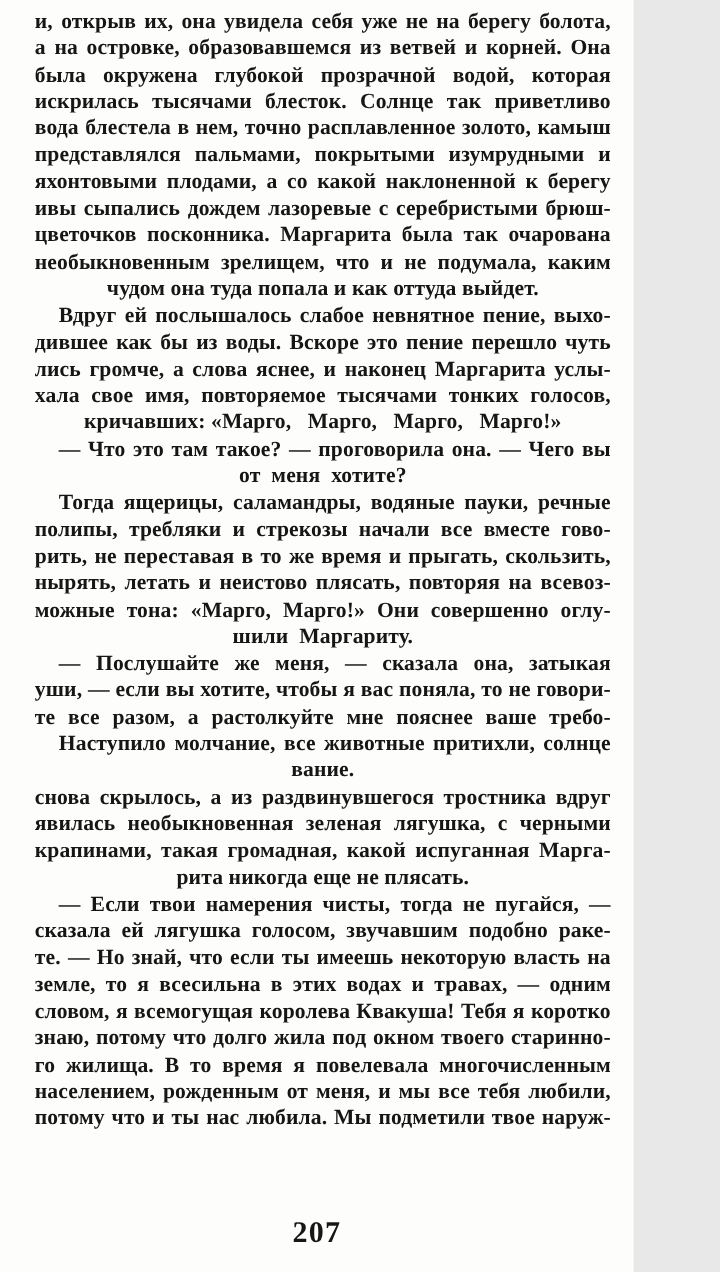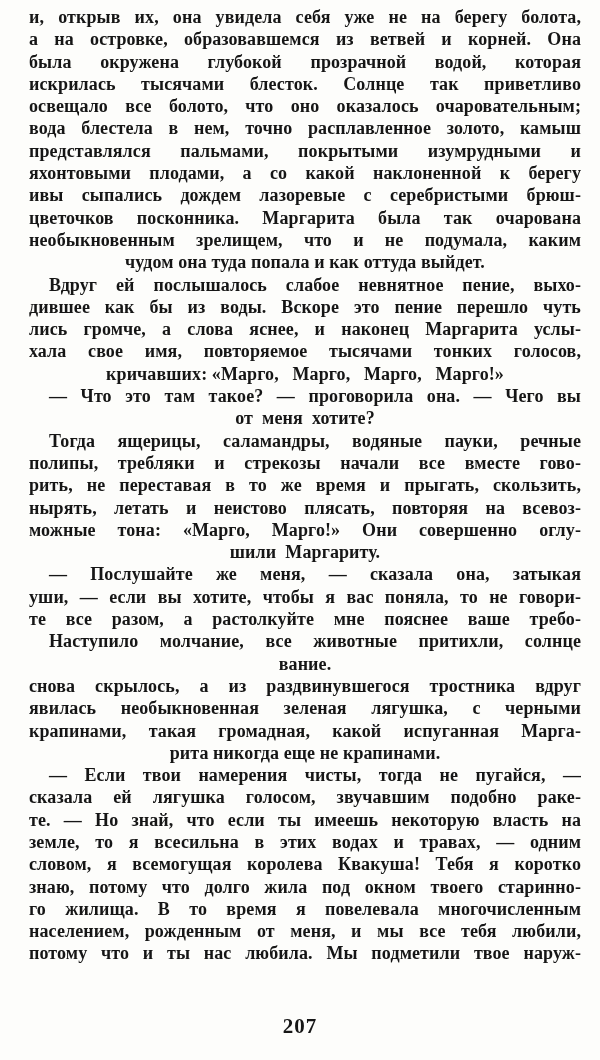--- a/index.html
+++ b/index.html
@@ -2,21 +2,21 @@
 <html><head>
 <meta charset="utf-8">
 <style>
   html, body {
     margin: 0;
     padding: 0;
     background: #e8e8e8;
   }
   .book-page {
     position: relative;
-    width: 600px;
+    width: 528px;
     height: 1060px;
     margin: 0;
     background: #fdfdfb;
     overflow: hidden;
     font-family: "Liberation Serif", "DejaVu Serif", serif;
     color: #161616;
   }
   .page-text {
     position: absolute;
     top: 6px;
@@ -38,35 +38,34 @@
   }
   .line.indent {
     padding-left: 20px;
   }
   .page-number {
     position: absolute;
     left: 0;
     right: 0;
     top: 1014px;
     text-align: center;
-    font-size: 21px;
+    font-size: 25px;
     font-weight: 600;
     letter-spacing: 1px;
   }
 </style>
 </head>
 <body>
 
 <div class="book-page">
   <div class="page-text">
       <div class="line just">и, открыв их, она увидела себя уже не на берегу болота,</div>
       <div class="line just">а на островке, образовавшемся из ветвей и корней. Она</div>
       <div class="line just">была окружена глубокой прозрачной водой, которая</div>
       <div class="line just">искрилась тысячами блесток. Солнце так приветливо</div>
-      <div class="line just">освещало все болото, что оно оказалось очаровательным;</div>
       <div class="line just">вода блестела в нем, точно расплавленное золото, камыш</div>
       <div class="line just">представлялся пальмами, покрытыми изумрудными и</div>
       <div class="line just">яхонтовыми плодами, а со какой наклоненной к берегу</div>
       <div class="line just">ивы сыпались дождем лазоревые с серебристыми брюш-</div>
       <div class="line just">цветочков посконника. Маргарита была так очарована</div>
       <div class="line just">необыкновенным зрелищем, что и не подумала, каким</div>
       <div class="line">чудом она туда попала и как оттуда выйдет.</div>
       <div class="line indent just">Вдруг ей послышалось слабое невнятное пение, выхо-</div>
       <div class="line just">дившее как бы из воды. Вскоре это пение перешло чуть</div>
       <div class="line just">лись громче, а слова яснее, и наконец Маргарита услы-</div>
@@ -81,21 +80,21 @@
       <div class="line just">можные тона: «Марго, Марго!» Они совершенно оглу-</div>
       <div class="line">шили Маргариту.</div>
       <div class="line indent just">— Послушайте же меня, — сказала она, затыкая</div>
       <div class="line just">уши, — если вы хотите, чтобы я вас поняла, то не говори-</div>
       <div class="line just">те все разом, а растолкуйте мне пояснее ваше требо-</div>
       <div class="line indent just">Наступило молчание, все животные притихли, солнце</div>
       <div class="line">вание.</div>
       <div class="line just">снова скрылось, а из раздвинувшегося тростника вдруг</div>
       <div class="line just">явилась необыкновенная зеленая лягушка, с черными</div>
       <div class="line just">крапинами, такая громадная, какой испуганная Марга-</div>
-      <div class="line">рита никогда еще не крапинами.</div>
+      <div class="line">рита никогда еще не плясать.</div>
       <div class="line indent just">— Если твои намерения чисты, тогда не пугайся, —</div>
       <div class="line just">сказала ей лягушка голосом, звучавшим подобно раке-</div>
       <div class="line just">те. — Но знай, что если ты имеешь некоторую власть на</div>
       <div class="line just">земле, то я всесильна в этих водах и травах, — одним</div>
       <div class="line just">словом, я всемогущая королева Квакуша! Тебя я коротко</div>
       <div class="line just">знаю, потому что долго жила под окном твоего старинно-</div>
       <div class="line just">го жилища. В то время я повелевала многочисленным</div>
       <div class="line just">населением, рожденным от меня, и мы все тебя любили,</div>
       <div class="line just">потому что и ты нас любила. Мы подметили твое наруж-</div>
     </div>

